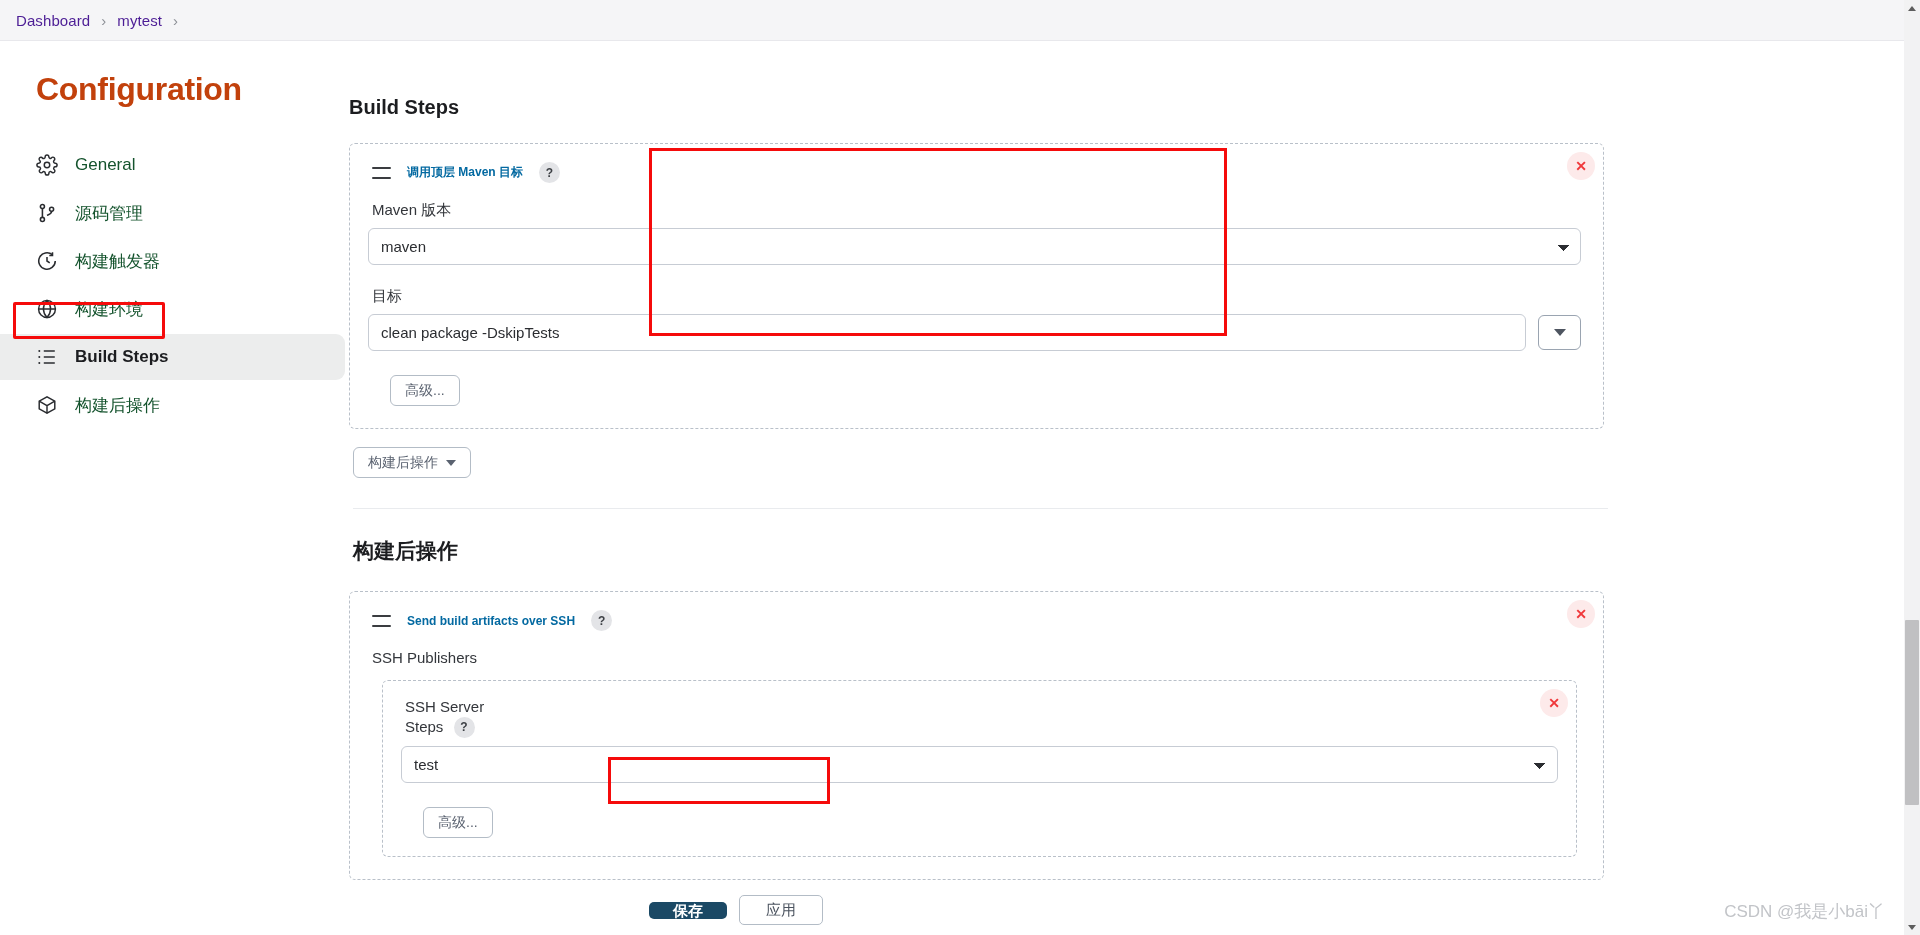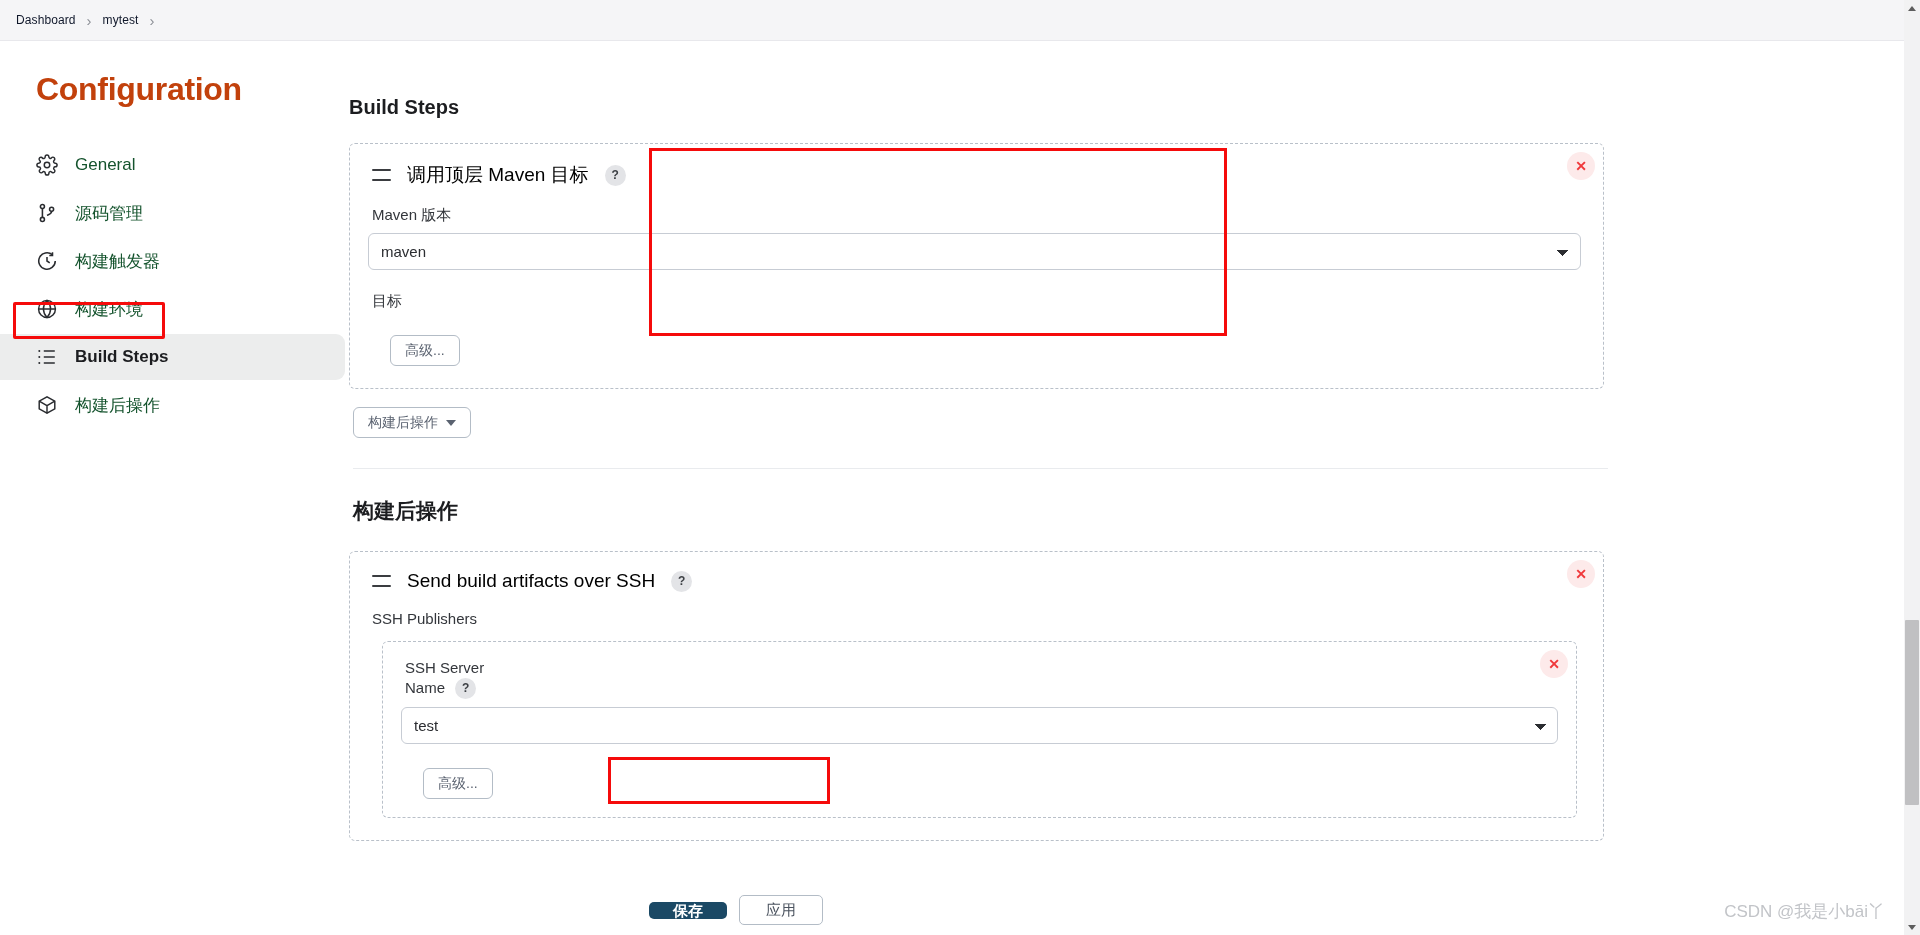--- a/index.html
+++ b/index.html
@@ -14,22 +14,22 @@
   .breadcrumb-bar {
     height: 41px;
     background: #f5f5f7;
     border-bottom: 1px solid #e8e8ec;
     display: flex;
     align-items: center;
     padding-left: 16px;
     gap: 11px;
   }
   .crumb {
-    font-size: 12px;
-    color: #0f172a;
+    font-size: 15px;
+    color: #4c1d95;
     letter-spacing: .1px;
   }
   .crumb-sep {
     font-size: 15px;
     color: #8c8f96;
     font-weight: 300;
   }
 
   
   .page { display: flex; height: 894px; position: relative; }
@@ -101,21 +101,21 @@
     gap: 16px;
     margin-bottom: 18px;
     padding-left: 4px;
   }
   .drag-handle {
     width: 19px; height: 12px;
     display: flex; flex-direction: column; justify-content: space-between;
     flex: 0 0 19px;
   }
   .drag-handle span { display: block; height: 2px; background: #3a3c40; border-radius: 1px; }
-  .step-title { font-size: 19px; font-weight: normal; color: #000000; }
+  .step-title { font-size: 12px; font-weight: bold; color: #0369a1; }
   .help-badge {
     width: 21px; height: 21px; border-radius: 50%;
     background: #e3e4e7; color: #3d4045;
     font-size: 12px; font-weight: bold;
     display: inline-flex; align-items: center; justify-content: center;
     flex: 0 0 21px;
   }
   .delete-btn {
     position: absolute; top: 8px; right: 8px;
     width: 28px; height: 28px; border-radius: 50%;
@@ -387,20 +387,26 @@
           <span class="step-title">调用顶层 Maven 目标</span>
           <span class="help-badge">?</span>
         </div>
 
         <label class="field-label">Maven 版本</label>
         <select class="sel">
           <option>maven</option>
         </select>
 
         <label class="field-label" style="margin-top:22px;">目标</label>
+        <div class="field-row">
+          <input class="txt" value="clean package -DskipTests" style="">
+          <button class="dd-btn">
+              <i></i>
+            </button>
+        </div>
 
         <div class="adv-wrap">
           <button class="btn-plain">高级...</button>
         </div>
       </div>
 
       <div class="add-step-wrap">
         <button class="btn-plain">
           <span>构建后操作</span>
           <span class="caret"></span>
@@ -423,21 +429,21 @@
           <span class="help-badge">?</span>
         </div>
 
         <label class="field-label">SSH Publishers</label>
 
         <div class="inner-box">
           <button class="delete-btn">✕</button>
 
           <label class="field-label two-line">
             <span>SSH Server</span><br>
-            <span>Name</span>
+            <span>Steps</span>
             <span class="help-badge" style="vertical-align:middle;margin-left:6px;">?</span>
           </label>
 
           <select class="sel">
             <option>test</option>
           </select>
 
           <div class="adv-wrap">
             <button class="btn-plain">高级...</button>
           </div>

